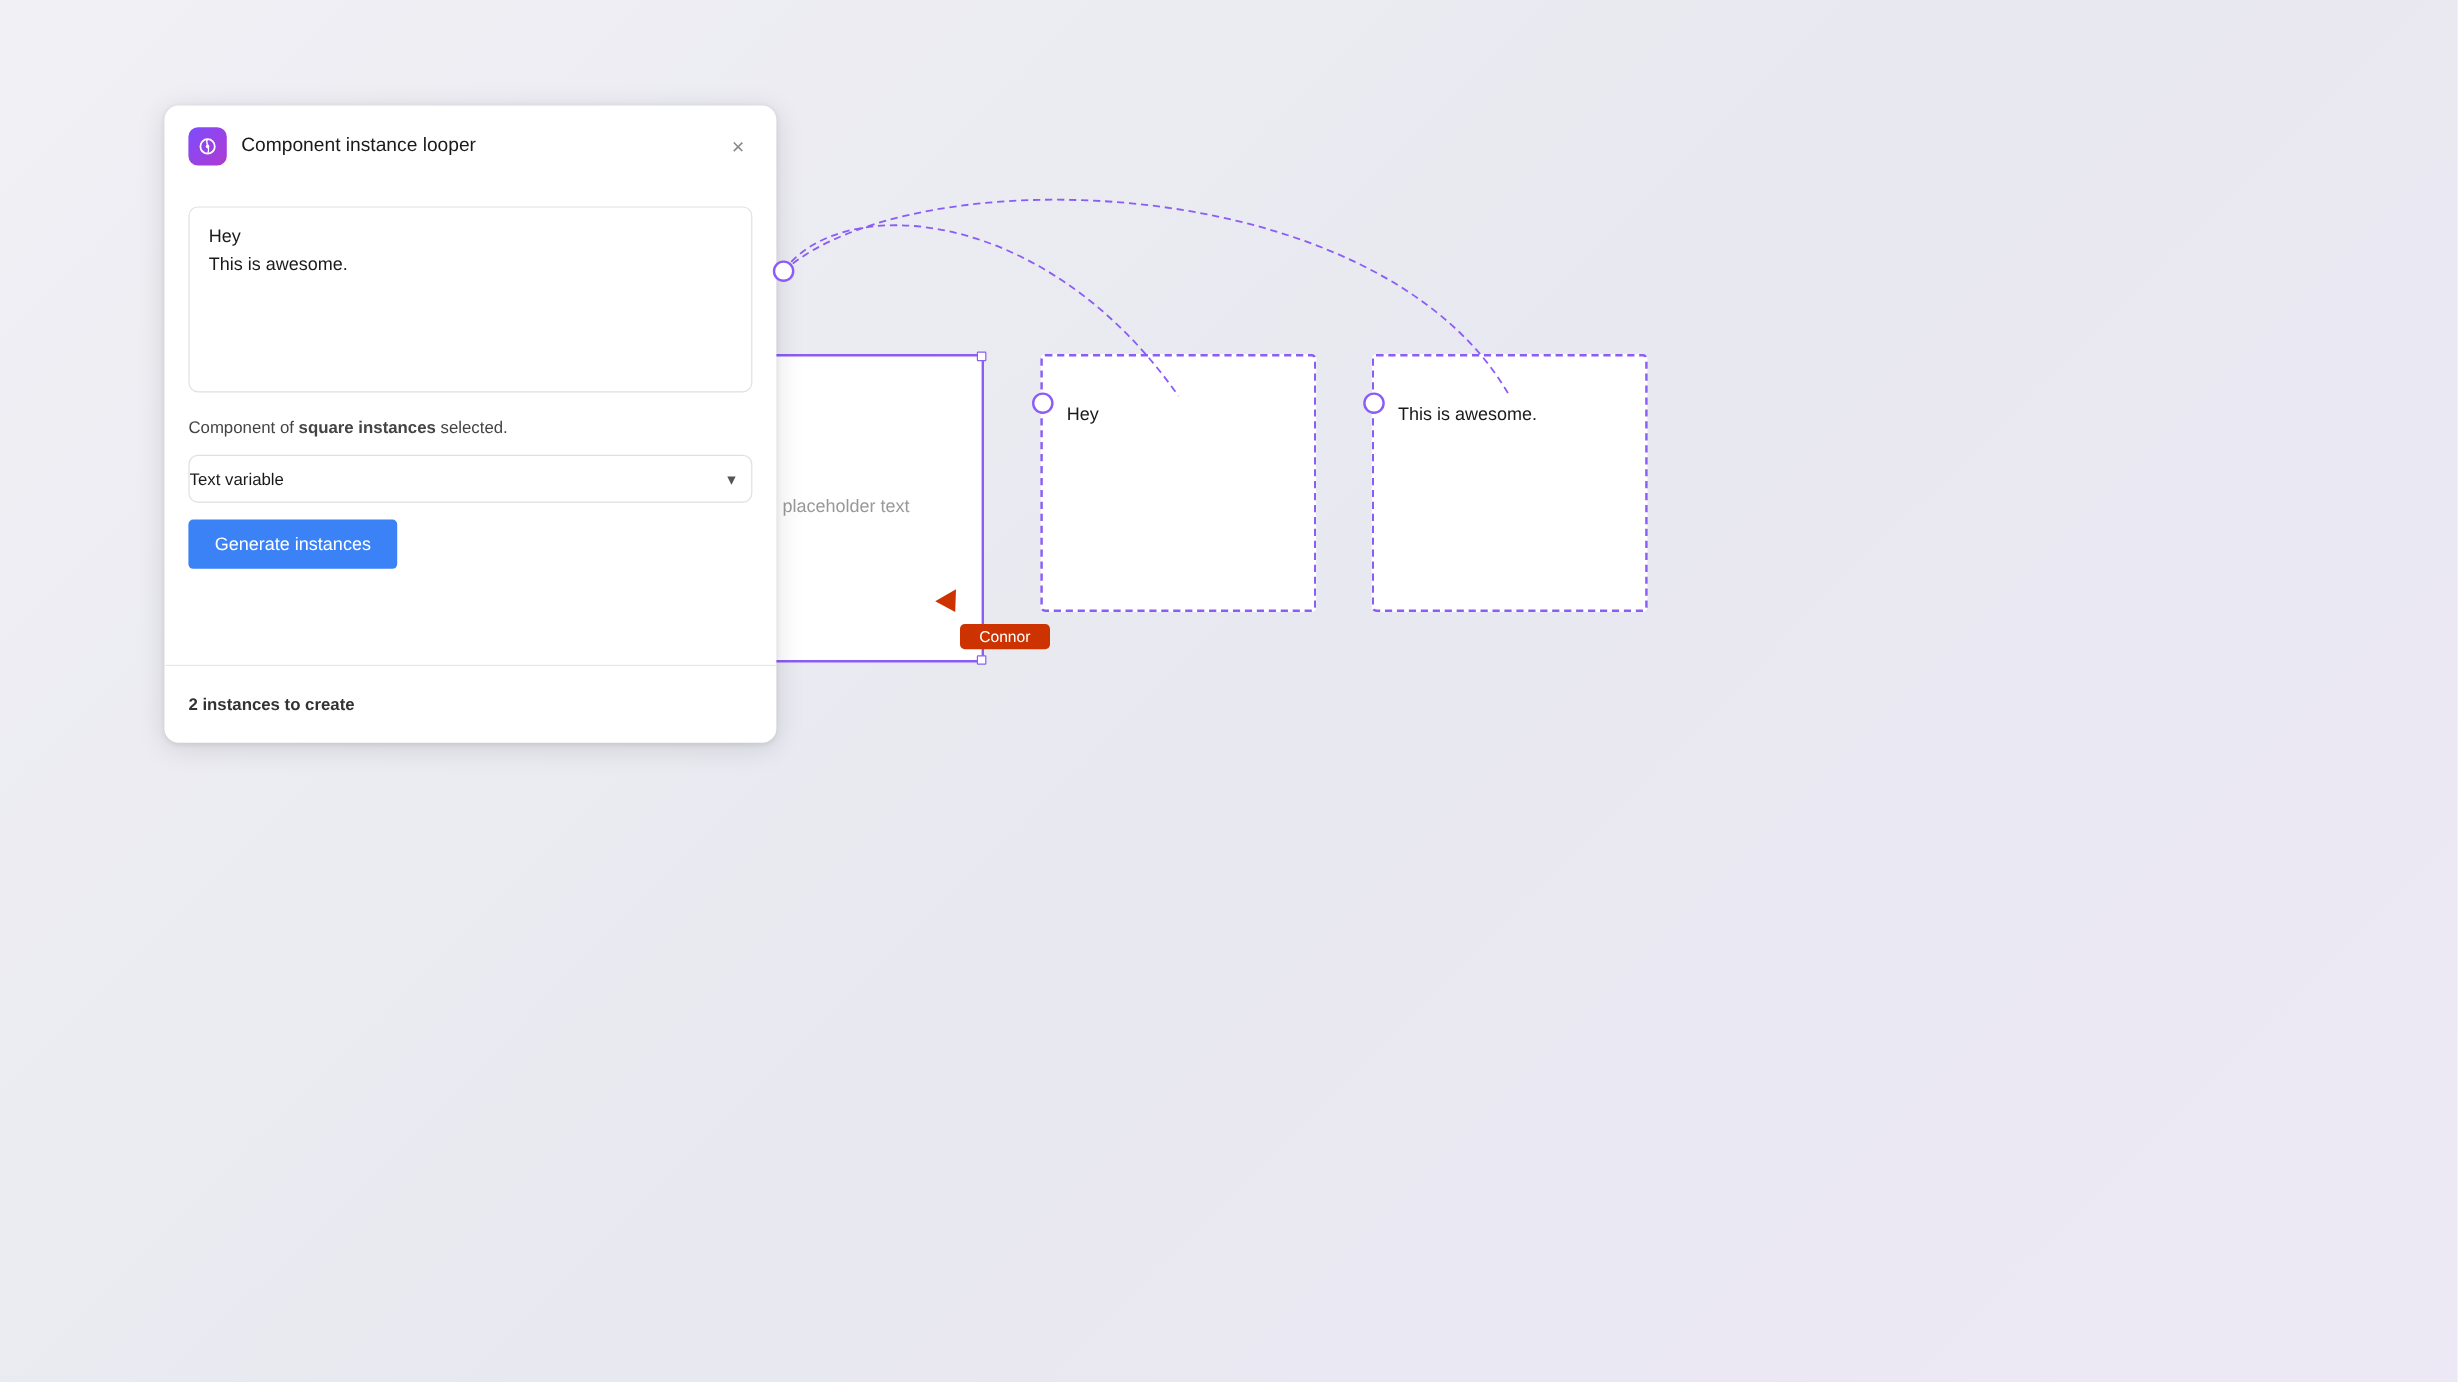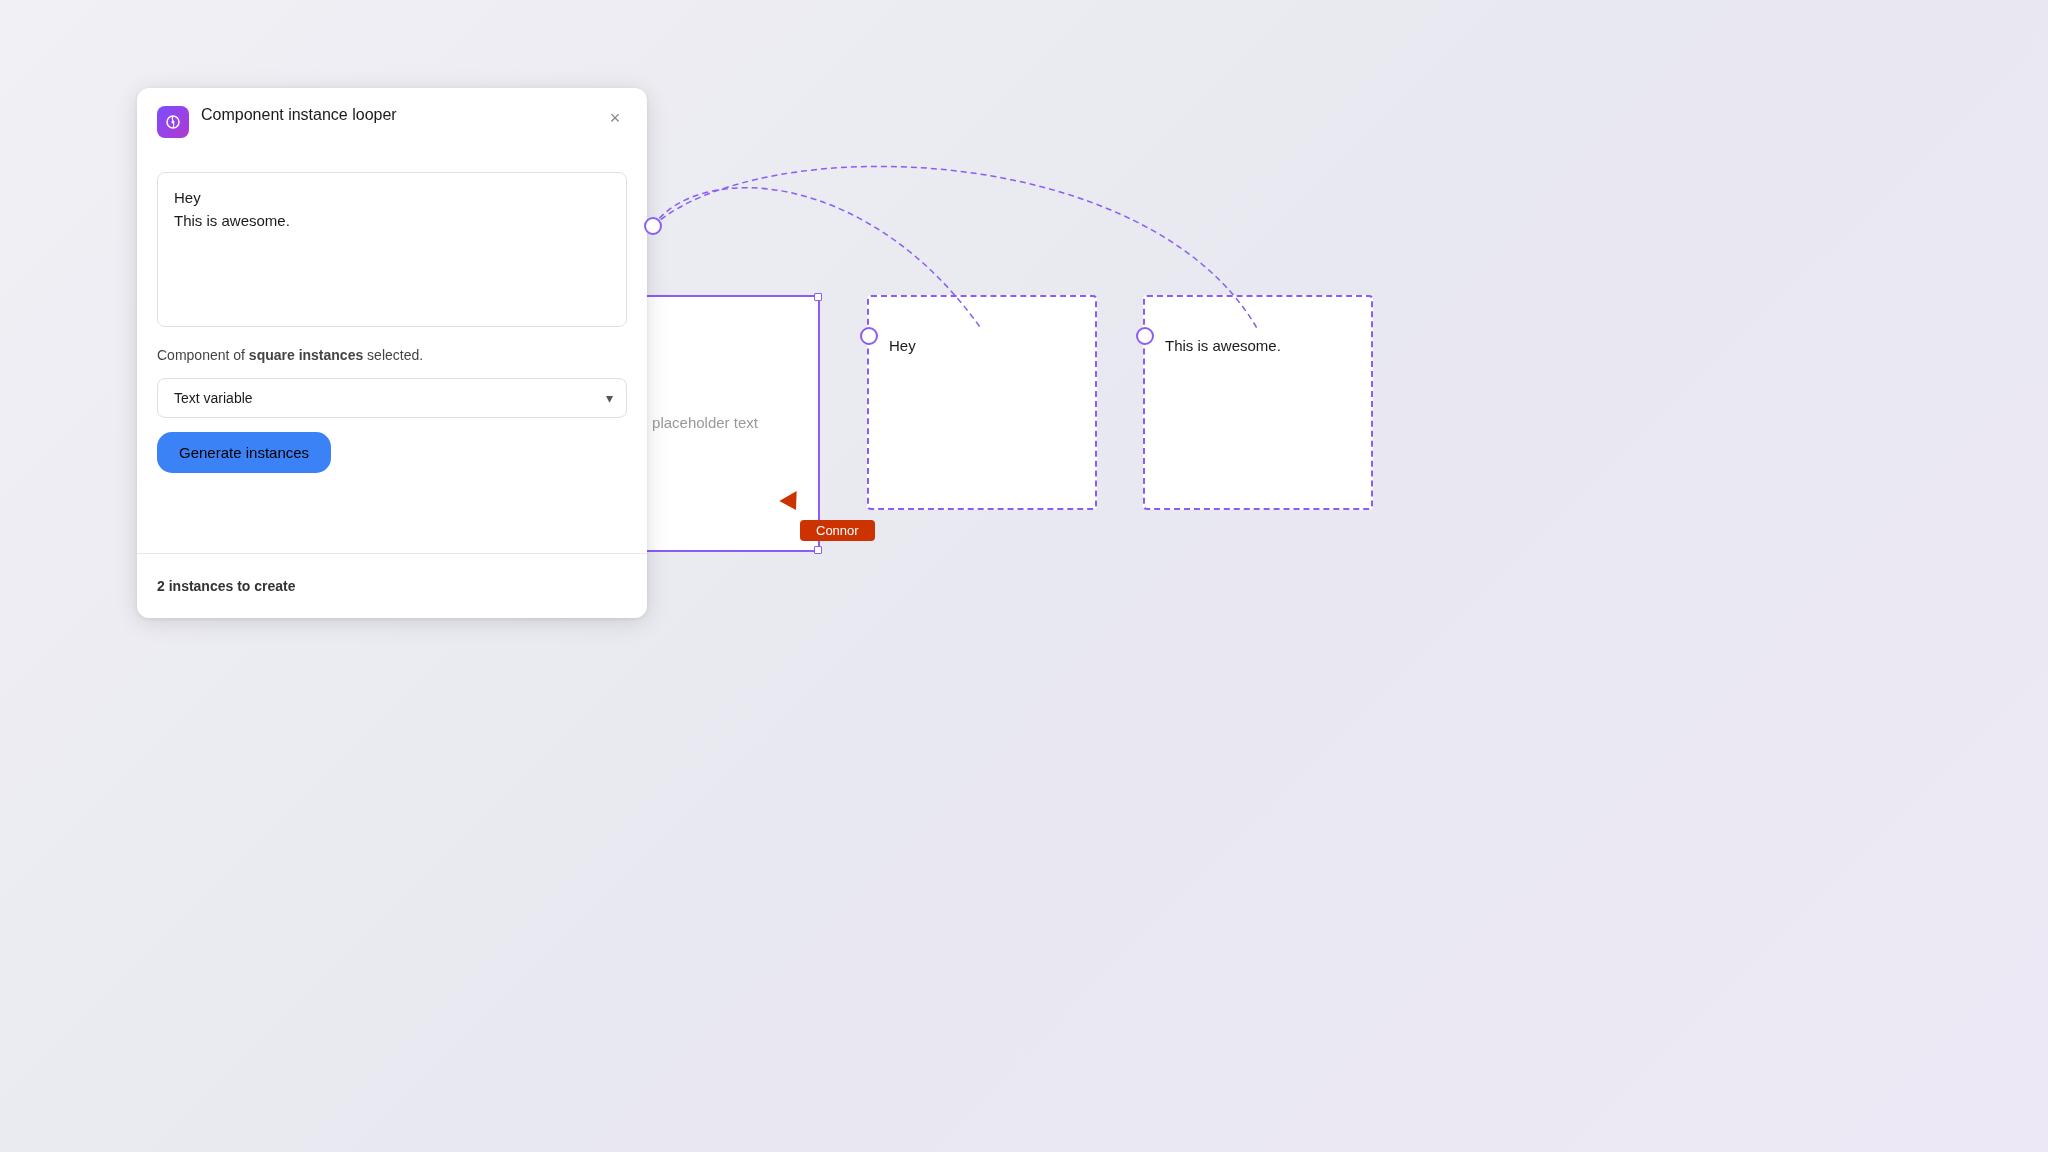--- a/index.html
+++ b/index.html
@@ -21,21 +21,21 @@
       width: 510px;
       background: #ffffff;
       border-radius: 12px;
       box-shadow: 0 4px 24px rgba(0,0,0,0.12), 0 1px 4px rgba(0,0,0,0.08);
       padding: 0;
       z-index: 10;
     }
 
     .panel-header {
       display: flex;
-      align-items: flex-start;
+      align-items: center;
       padding: 18px 20px;
       border-bottom: none;
     }
 
     .panel-icon {
       width: 32px;
       height: 32px;
       border-radius: 8px;
       background: linear-gradient(135deg, #7c4dff, #b039d0);
       display: flex;
@@ -96,21 +96,21 @@
       color: #444;
       line-height: 1.5;
     }
 
     .instance-info strong {
       font-weight: 700;
     }
 
     .dropdown {
       width: 100%;
-      padding: 11px 16px;
+      padding: 11px 0;
       border: 1px solid #e0e0e0;
       border-radius: 8px;
       font-size: 14px;
       color: #1a1a1a;
       background: #fff;
       appearance: none;
       -webkit-appearance: none;
       cursor: pointer;
       outline: none;
       position: relative;
@@ -126,23 +126,23 @@
       right: 14px;
       top: 50%;
       transform: translateY(-50%);
       pointer-events: none;
       color: #555;
       font-size: 14px;
     }
 
     .generate-btn {
       background: #3b82f6;
-      color: #000000;
+      color: #ffffff;
       border: none;
-      border-radius: 15px;
+      border-radius: 4px;
       padding: 12px 22px;
       font-size: 15px;
       font-weight: 500;
       cursor: pointer;
       display: inline-block;
     }
 
     .panel-footer {
       padding: 24px 20px;
       border-top: 1px solid #e8e8e8;

